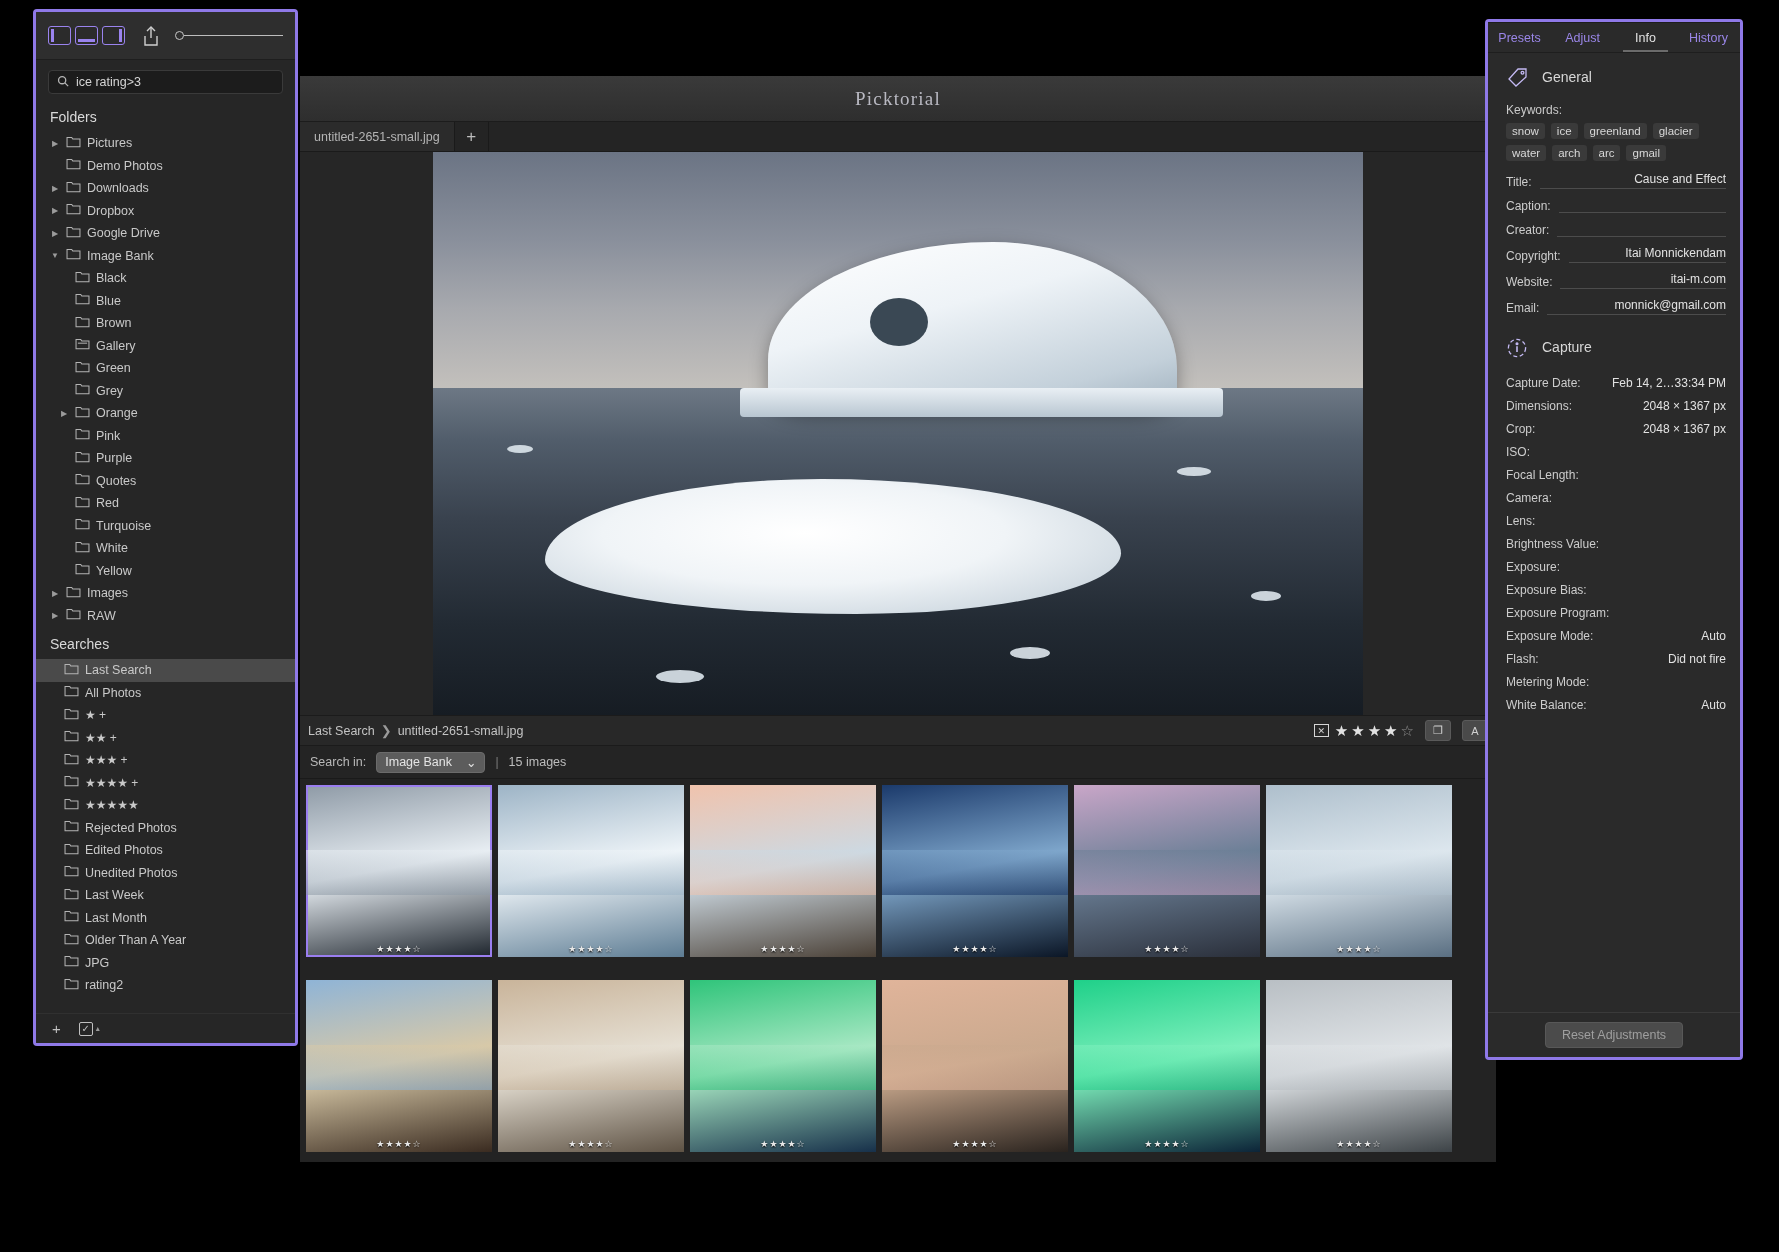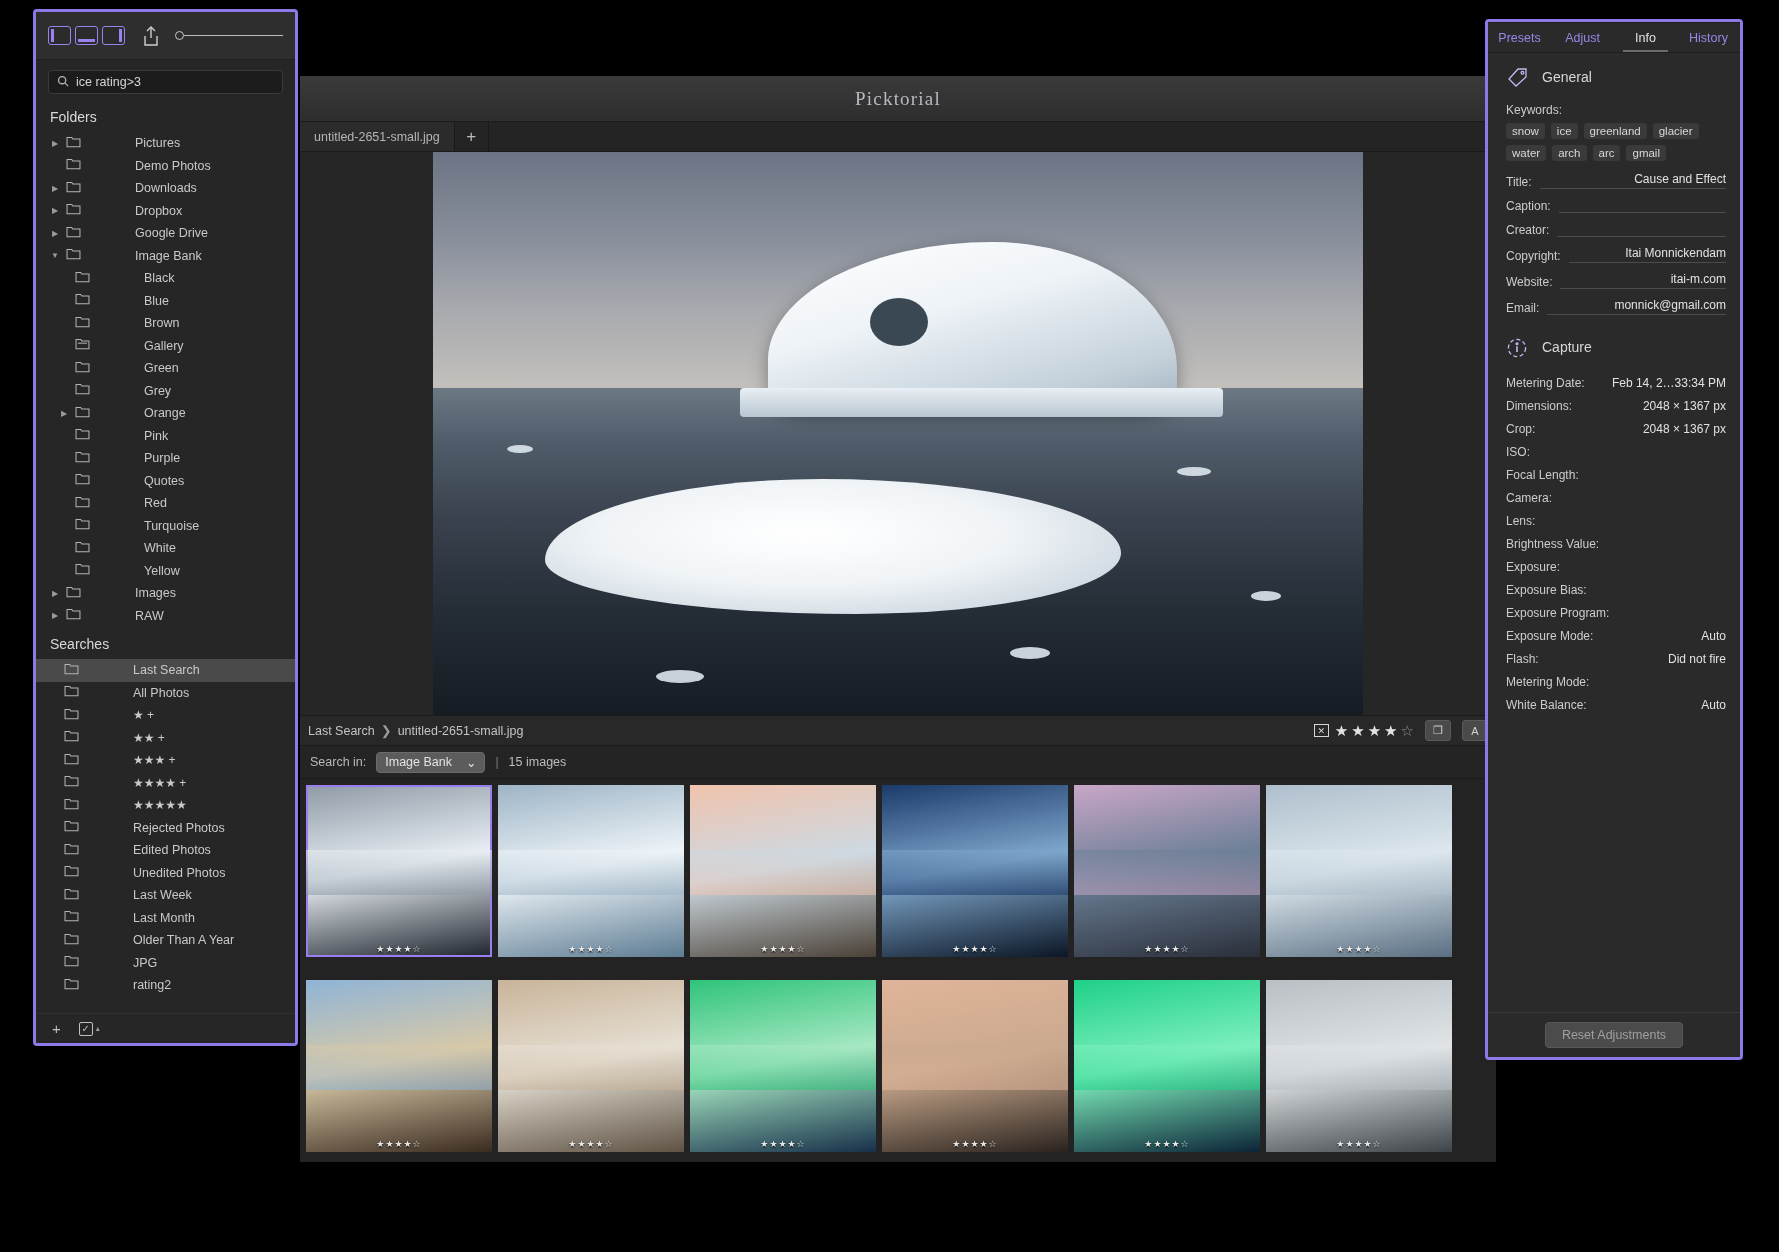--- a/index.html
+++ b/index.html
@@ -189,21 +189,21 @@
   .tree-row {
     height: 22.5px; display:flex; align-items:center; gap: 6px;
     padding-left: 14px; color: #c9c9c9; font-size: 12.5px;
   }
   .tree-row.active { background: #4a4a4a; }
   .disc {
     width: 10px; text-align:center; color:#9b9b9b; font-size: 8px; flex:0 0 10px;
   }
   .disc.empty { visibility: hidden; }
   .folder-ico { flex: 0 0 15px; }
-  .row-label { white-space: nowrap; margin-left: 48px; }
+  .row-label { white-space: nowrap; }
   .indent-1 { padding-left: 14px; }
   .indent-2 { padding-left: 23px; }
   .indent-2b { padding-left: 28px; }
   .stars-label { letter-spacing: 0px; font-size: 12px; }
   .lp-footer {
     height: 30px; background: #262626; border-top: 1px solid #303030;
     display:flex; align-items:center; gap: 18px; padding-left: 16px;
     color:#c0c0c0; font-size: 15px;
   }
   .chk-ico {
@@ -746,21 +746,21 @@
           <svg viewBox="0 0 22 22" width="22" height="22" fill="none" stroke="#c3b9f2" stroke-width="1.3">
             <circle cx="11" cy="11" r="8.6" stroke-dasharray="4 2.6"></circle>
             <path d="M11 9.2 L11 15" stroke-width="1.6"></path>
               <circle cx="11" cy="6.7" r="0.9" fill="#c3b9f2"></circle>
           </svg>
         </span>
         <span class="rp-section-title">Capture</span>
       </div>
       <div id="capture-fields">
           <div class="kv-row">
-            <span class="kv-key">Metering Date:</span>
+            <span class="kv-key">Capture Date:</span>
             <span class="kv-val">Feb 14, 2…33:34 PM</span>
           </div>
           <div class="kv-row">
             <span class="kv-key">Dimensions:</span>
             <span class="kv-val">2048 × 1367 px</span>
           </div>
           <div class="kv-row">
             <span class="kv-key">Crop:</span>
             <span class="kv-val">2048 × 1367 px</span>
           </div>

